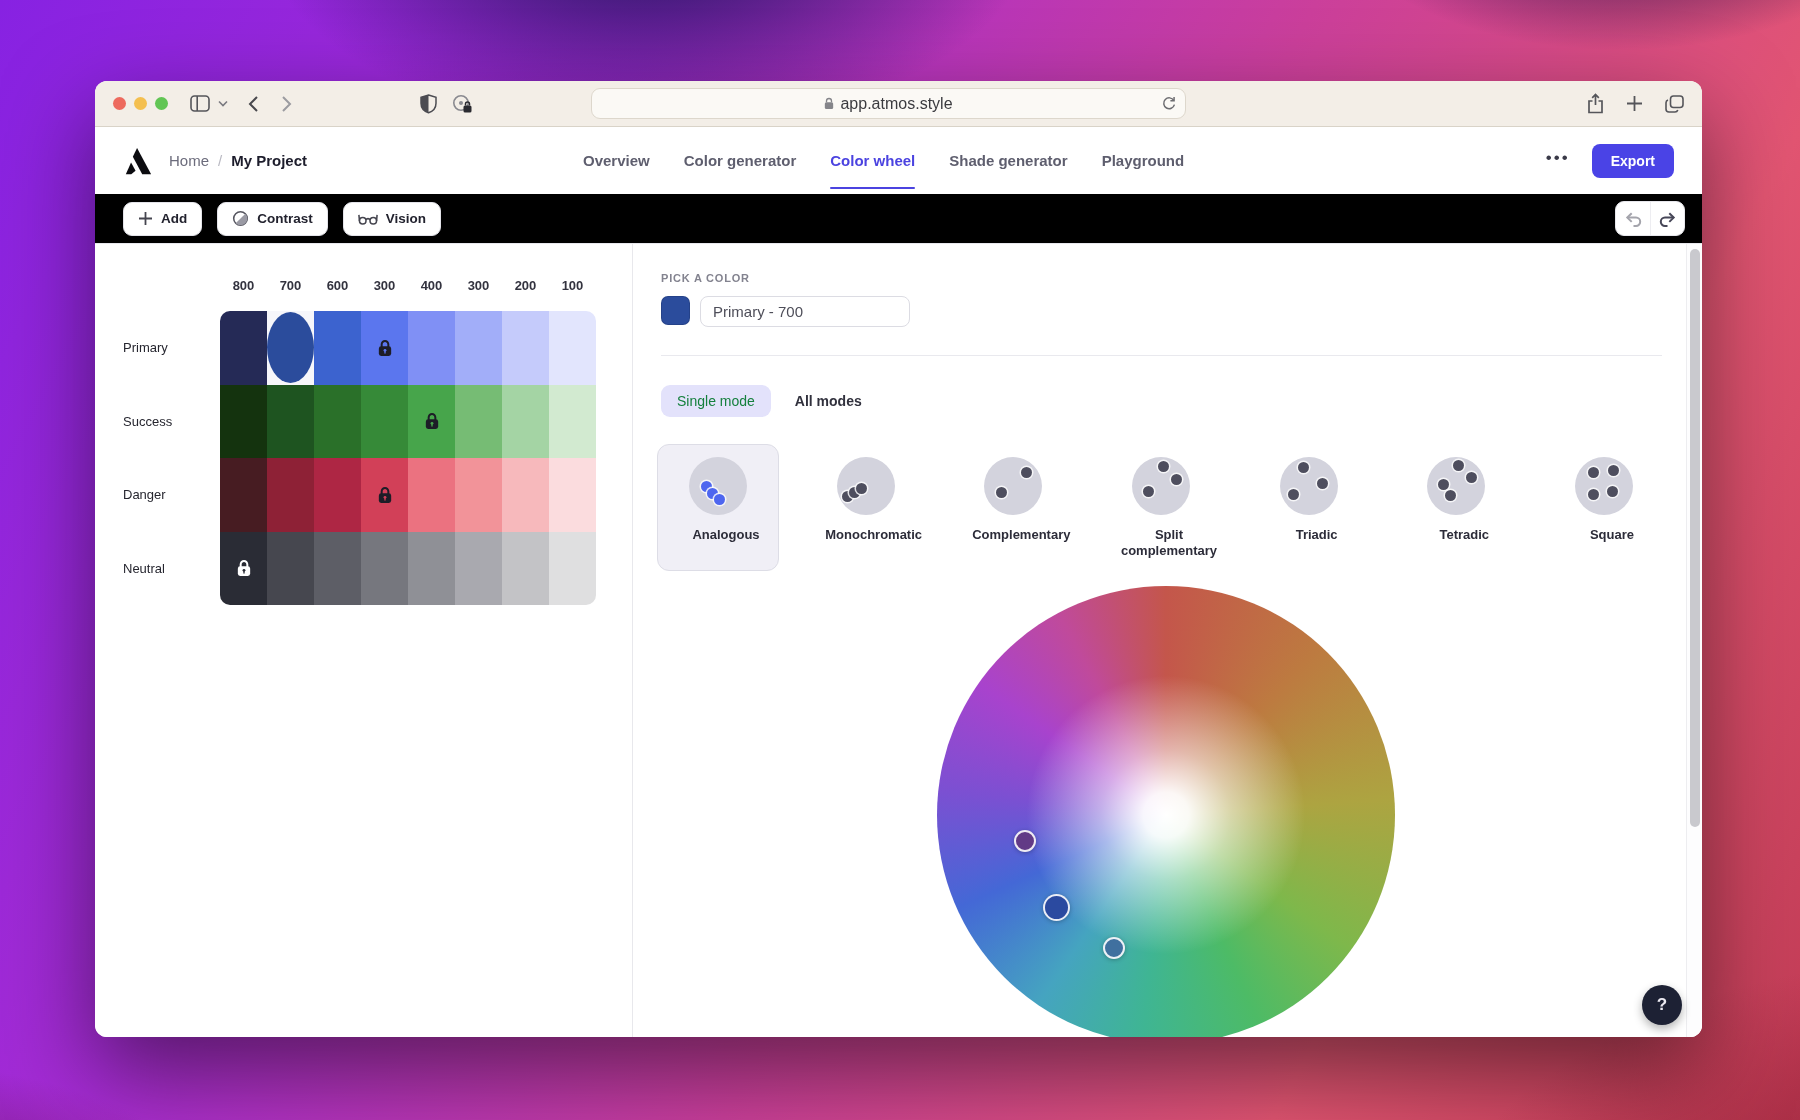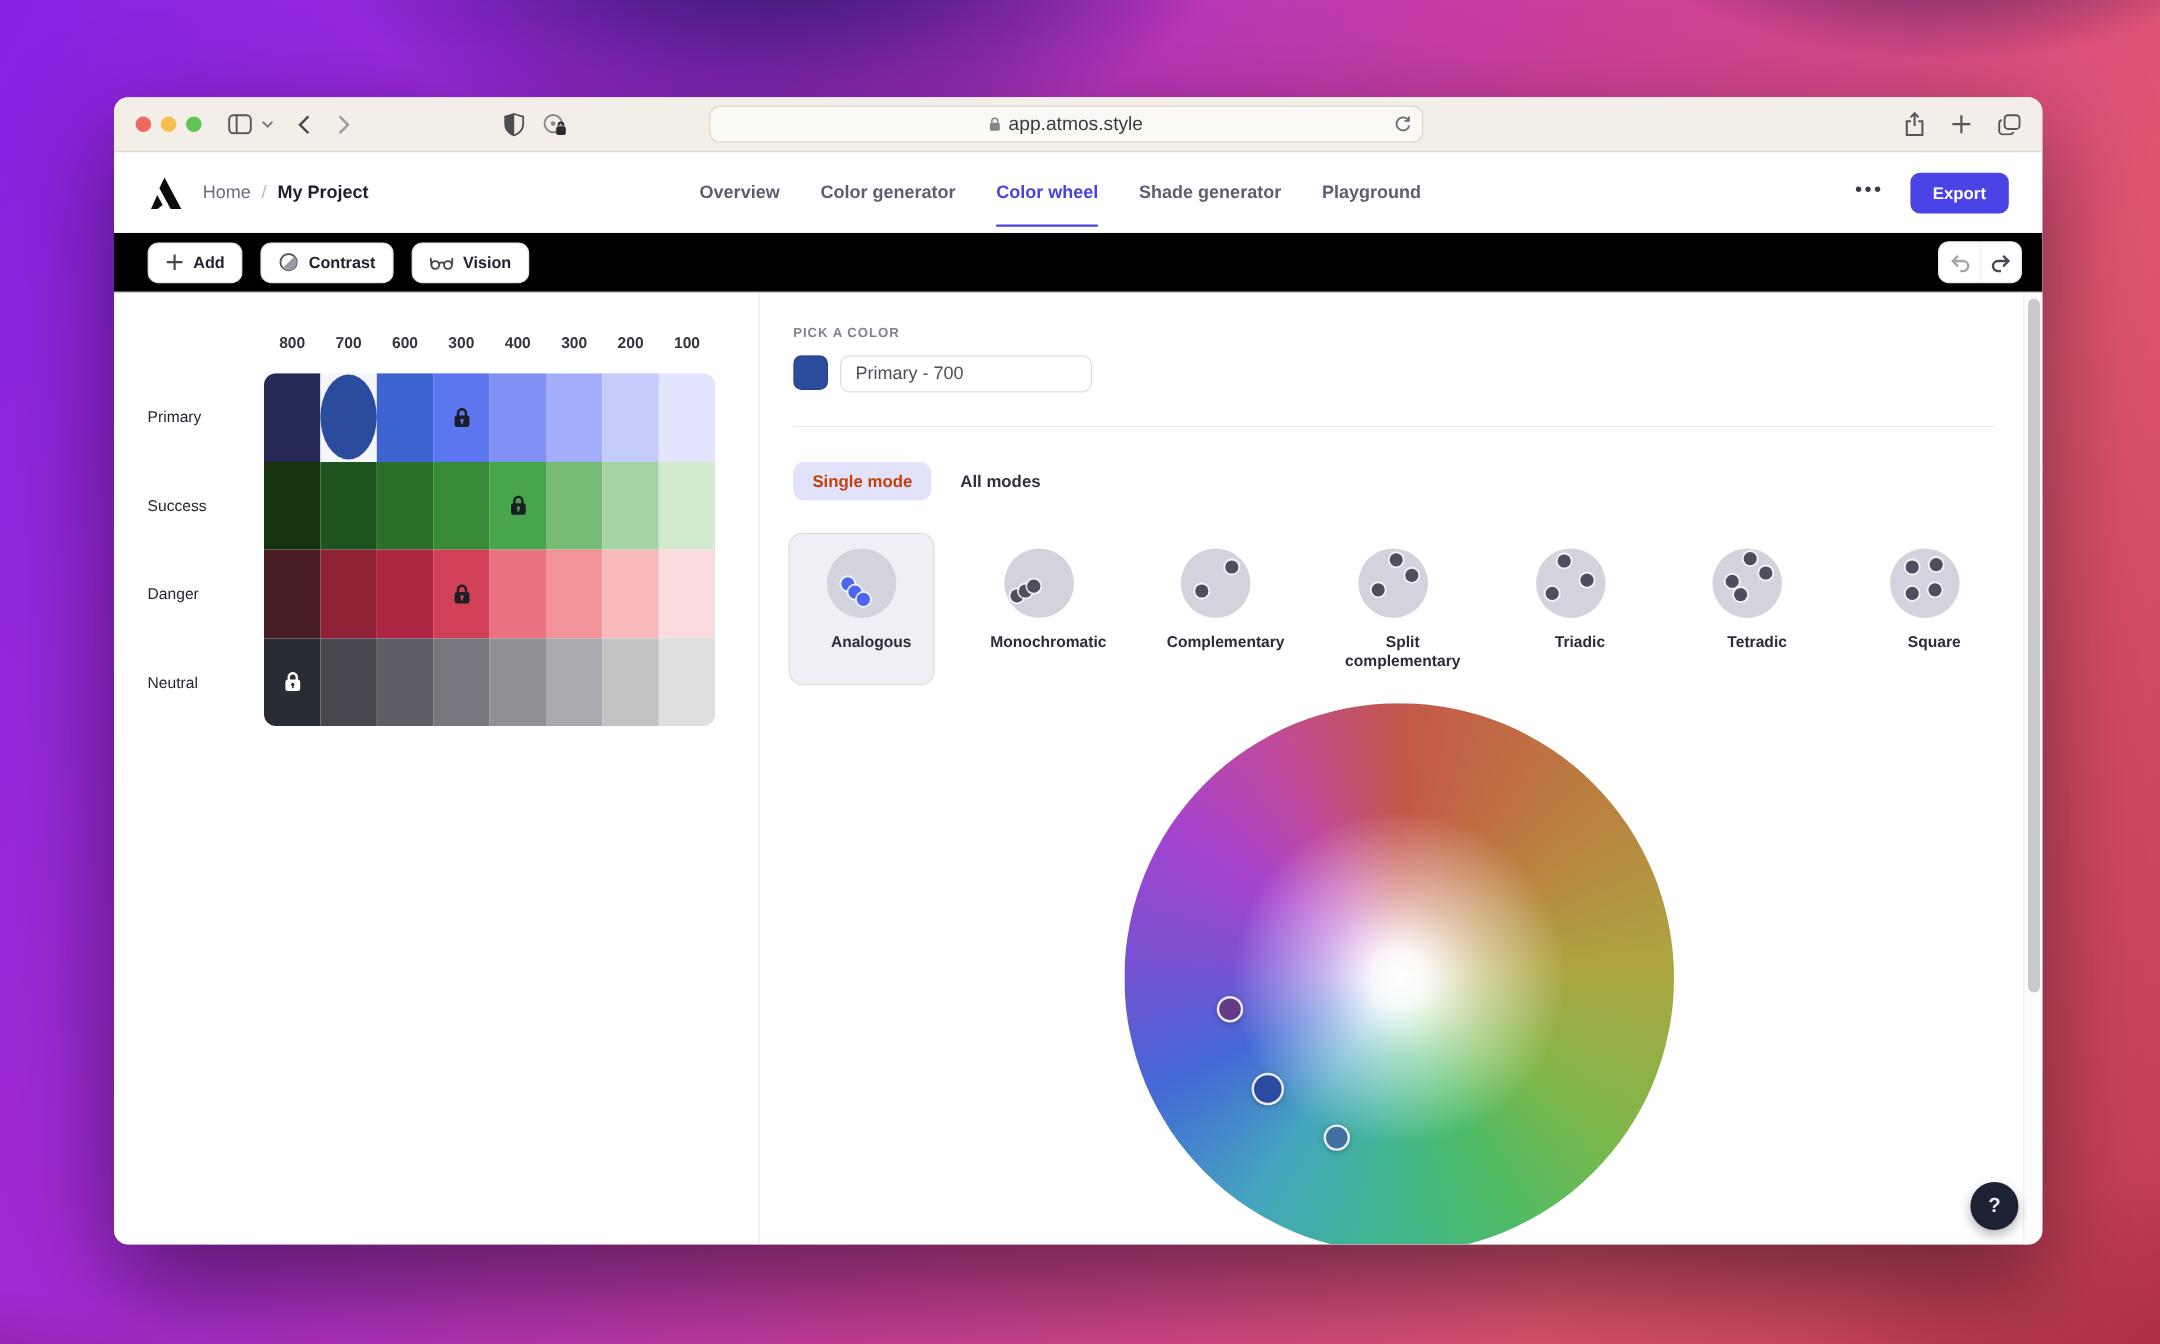--- a/index.html
+++ b/index.html
@@ -90,21 +90,21 @@
   .pick-label { position:absolute; left:28px; top:28px; font-size:11px; font-weight:bold;
     letter-spacing:.8px; color:#83838f; }
   .pick-swatch { position:absolute; left:28px; top:52px; width:29px; height:29px;
     border-radius:7px; border:1px solid rgba(0,0,0,.12); }
   .pick-input { position:absolute; left:67px; top:52px; width:210px; height:31px;
     border:1px solid #dcdce3; border-radius:8px; padding:4px 12px;
     font-size:15px; color:#4e4e59; font-family:"Liberation Sans",sans-serif; background:#fff; }
   .pick-divider { position:absolute; left:28px; right:40px; top:111px; height:1px; background:#e9e9ee; }
 
   .mode-tabs { position:absolute; left:28px; top:141px; display:flex; align-items:center; gap:24px; }
-  .mode-single { background:#e3e2fb; color:#c2410c; font-size:14px; font-weight:bold;
+  .mode-single { background:#e3e2fb; color:#15803d; font-size:14px; font-weight:normal;
     padding:8px 16px; border-radius:9px; cursor:pointer; }
   .mode-all { color:#31313d; font-size:14px; font-weight:bold; cursor:pointer; }
 
   .harmony-row { position:absolute; left:24px; top:200px; width:1008px;
     display:flex; justify-content:space-between; }
   .h-card { width:122px; padding:12px 2px 10px; border-radius:12px; border:1px solid transparent;
     display:flex; flex-direction:column; align-items:center; cursor:pointer; }
   .h-card.selected { background:#f0eff6; border-color:#dddde6; }
   .h-circle { position:relative; width:58px; height:58px; border-radius:50%; background:#d3d3dd; }
   .h-dot { position:absolute; width:11px; height:11px; border-radius:50%;

